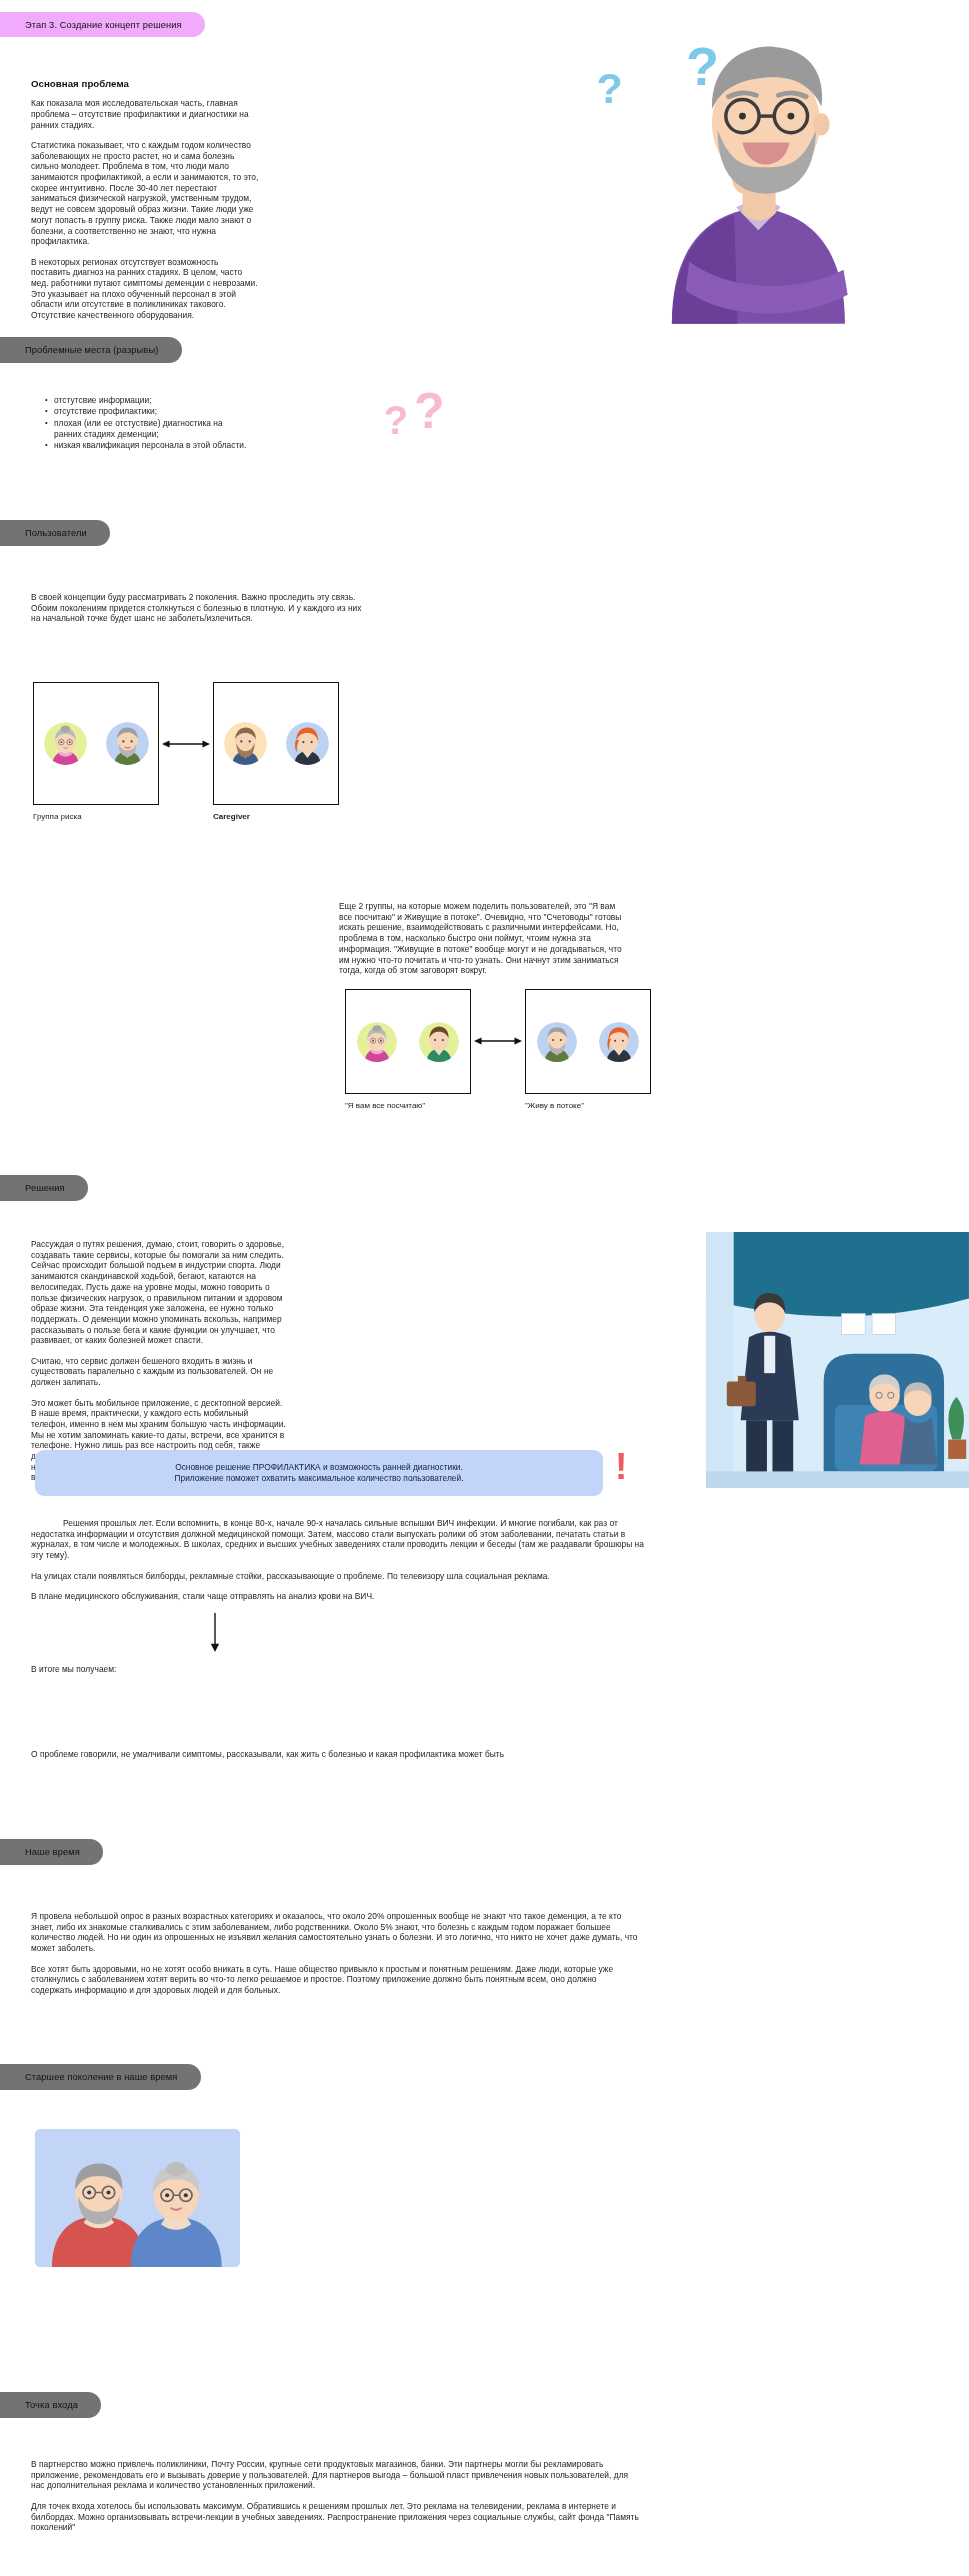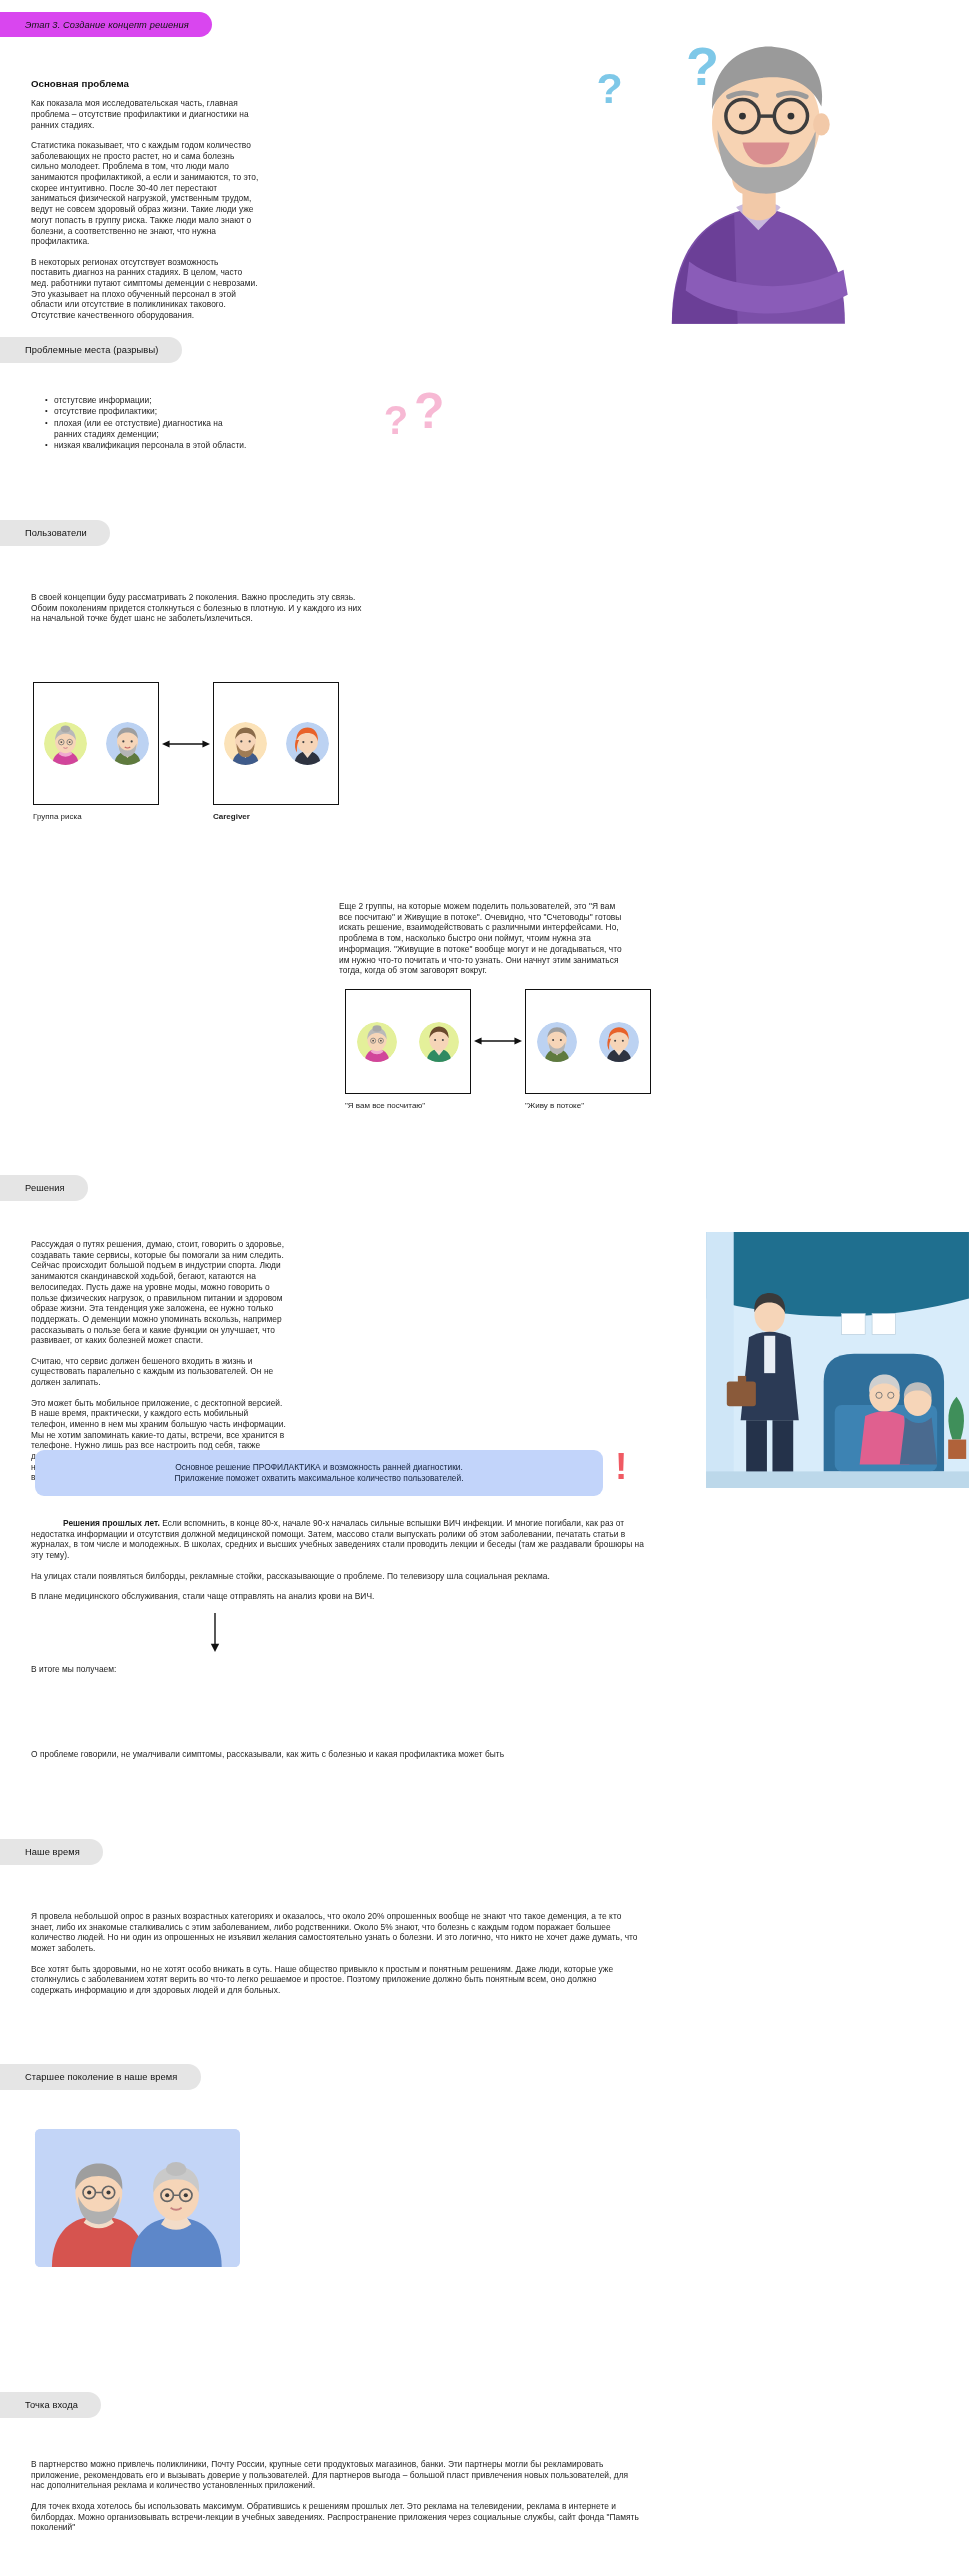--- a/index.html
+++ b/index.html
@@ -31,41 +31,41 @@
     align-items: center;
     height: 25.6px;
     padding: 0 23.5px 0 25px;
     border-top-right-radius: 14px;
     border-bottom-right-radius: 14px;
     font-size: 9.3px;
     letter-spacing: 0.1px;
     color: #111;
     white-space: nowrap;
   }
-  .pill--violet { background: #d946ef; font-style: italic; }
-  .pill--lime   { background: #e5e5e5; }
+  .pill--violet { background: #f0abfc; }
+  .pill--lime   { background: #737373; }
 
   
   .tcol {
     position: absolute;
     font-size: 8.4px;
     line-height: 10.7px;
     color: #1d1d1d;
     letter-spacing: 0.03px;
   }
   .tcol p { margin: 0 0 9.7px 0; }
   .tcol p:last-child { margin-bottom: 0; }
   .h-strong {
     font-size: 9.7px;
     font-weight: bold;
     line-height: 12.5px;
     margin: 0 0 7.6px 0;
     color: #111;
   }
-  .bold-run { font-weight: bold; padding-left: 32px; }
+  .bold-run { font-weight: normal; padding-left: 32px; }
 
   ul.bullets {
     margin: 0;
     padding: 0 0 0 11px;
     list-style: none;
   }
   ul.bullets li {
     position: relative;
     font-size: 8.4px;
     line-height: 10.8px;

